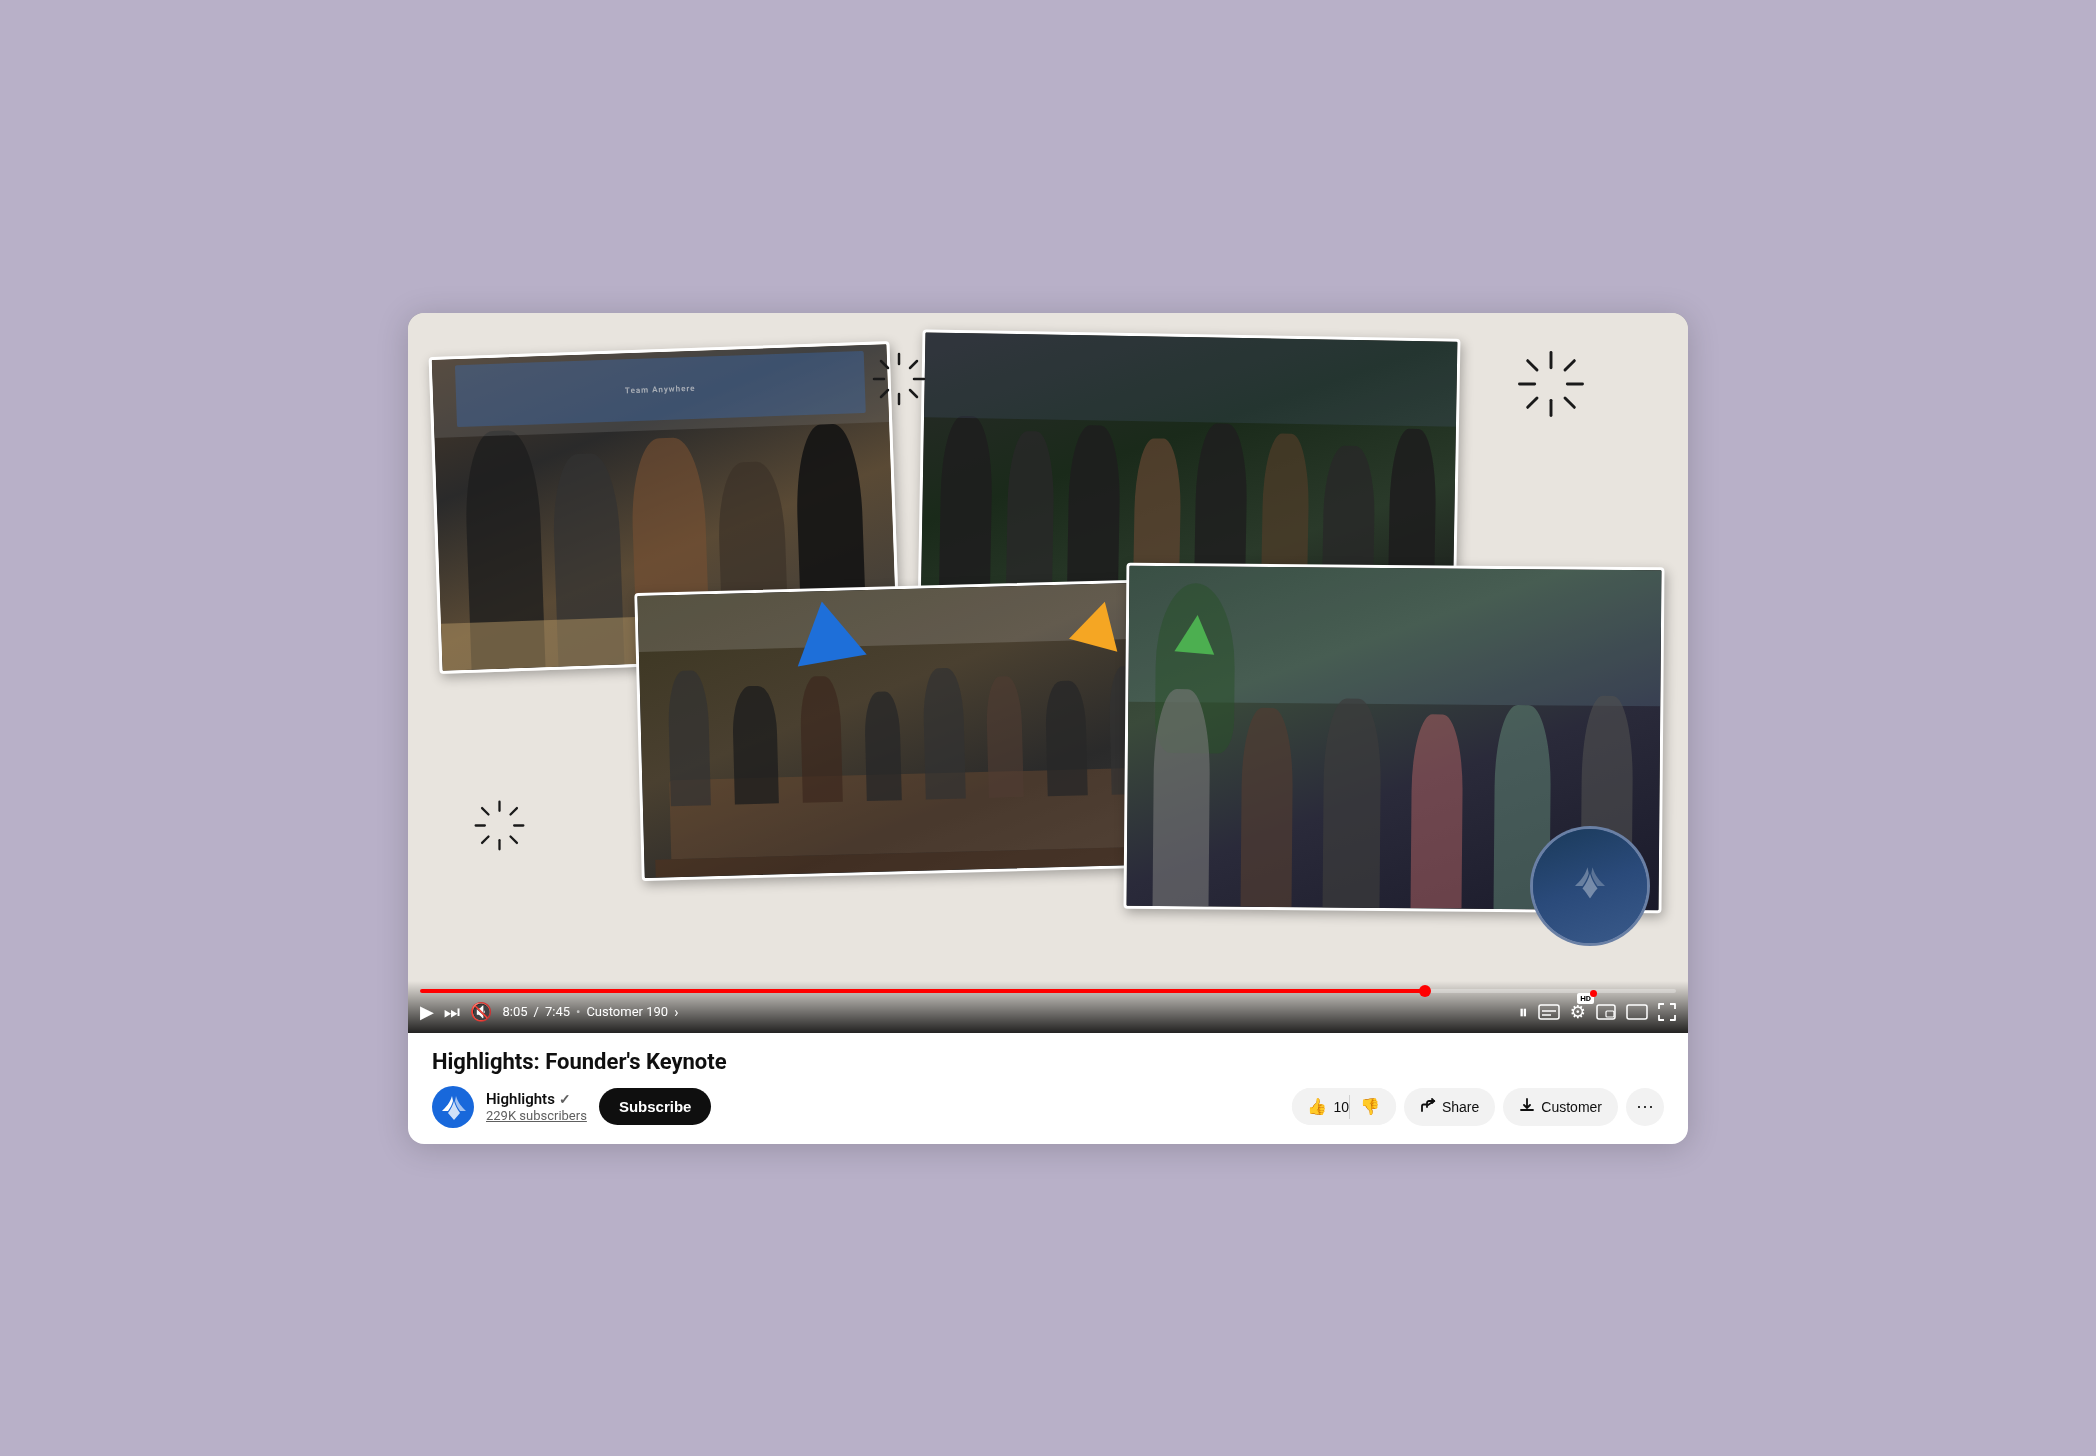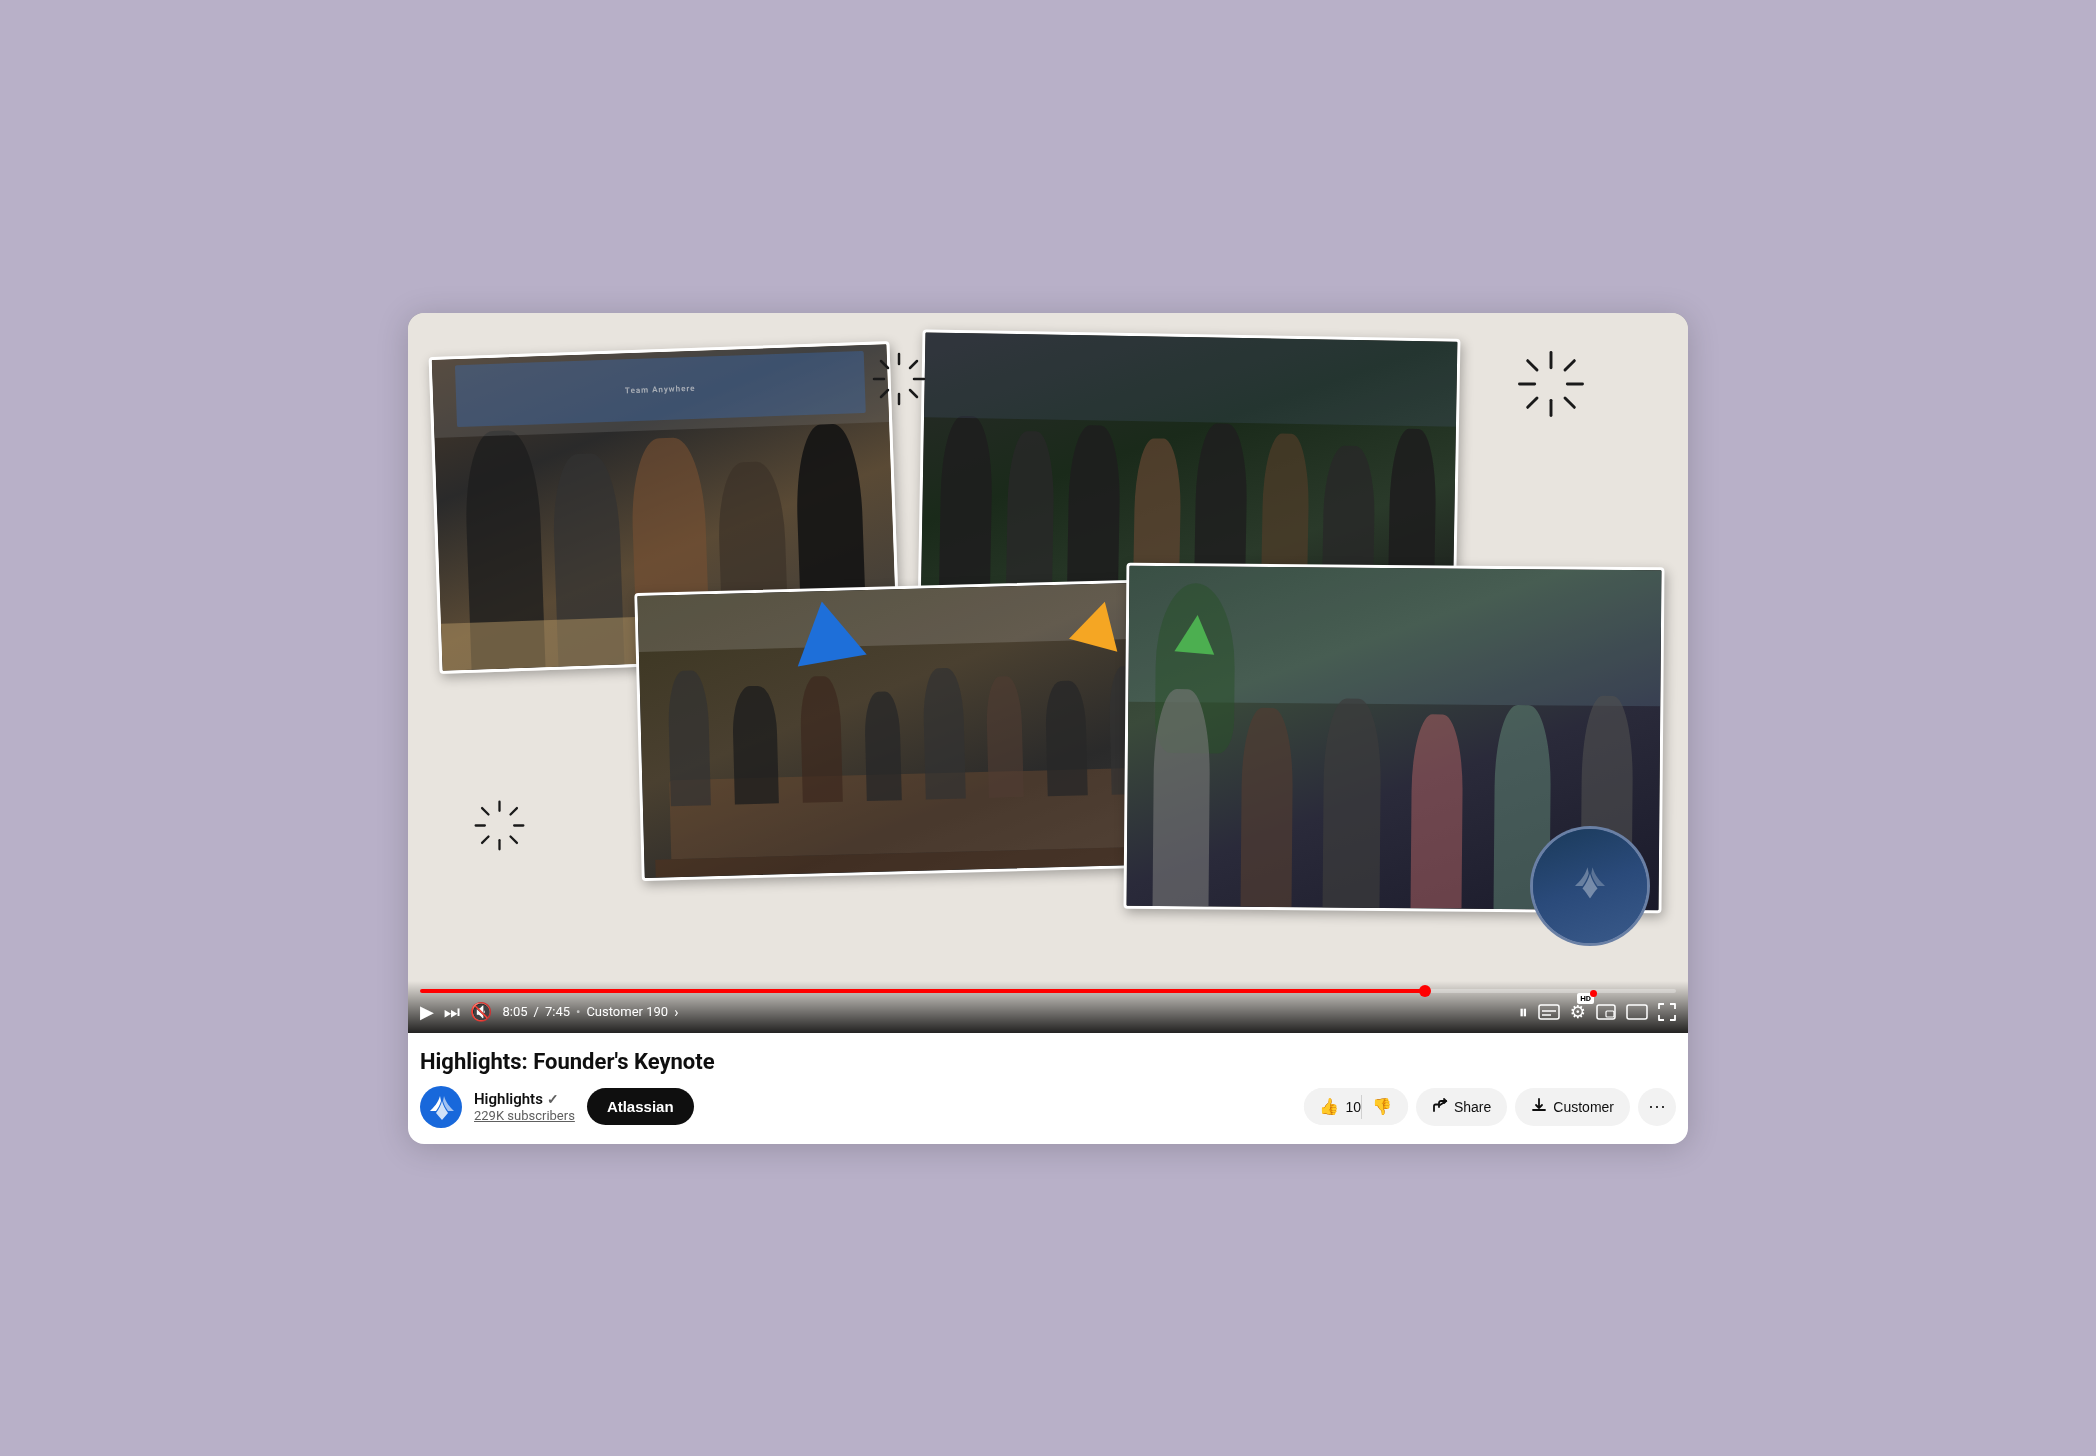--- a/index.html
+++ b/index.html
@@ -189,21 +189,21 @@
     }
     .hd-badge-dot {
       position: absolute;
       top: -3px; right: -3px;
       width: 7px; height: 7px;
       background: #ff0000;
       border-radius: 50%;
     }
     
     .info-area {
-      padding: 16px 12px;
+      padding: 16px 24px;
     }
     .video-title {
       font-size: 22px;
       font-weight: 700;
       color: #0f0f0f;
       margin-bottom: 12px;
     }
     .info-row {
       display: flex;
       align-items: center;
@@ -504,21 +504,21 @@
             <path d="M16 2L15 7C16 11 18 14 20 17L26 17C22 13 18 9 16 2Z" fill="white" opacity="0.6"></path>
           </svg>
         </div>
         <div class="channel-text">
           <div class="channel-name">
             <span>Highlights</span>
             <span class="verified-icon">✓</span>
           </div>
           <div class="channel-subs">229K subscribers</div>
         </div>
-        <button class="subscribe-btn">Atlassian</button>
+        <button class="subscribe-btn">Subscribe</button>
       </div>
       <div class="action-buttons">
 
         <div style="display:flex;align-items:center;background:#f2f2f2;border-radius:20px;">
           <button class="action-btn like-btn">
             <span class="action-btn-icon">👍</span>
             <span>10</span>
           </button>
           <div class="like-divider"></div>
           <button class="action-btn dislike-btn">

